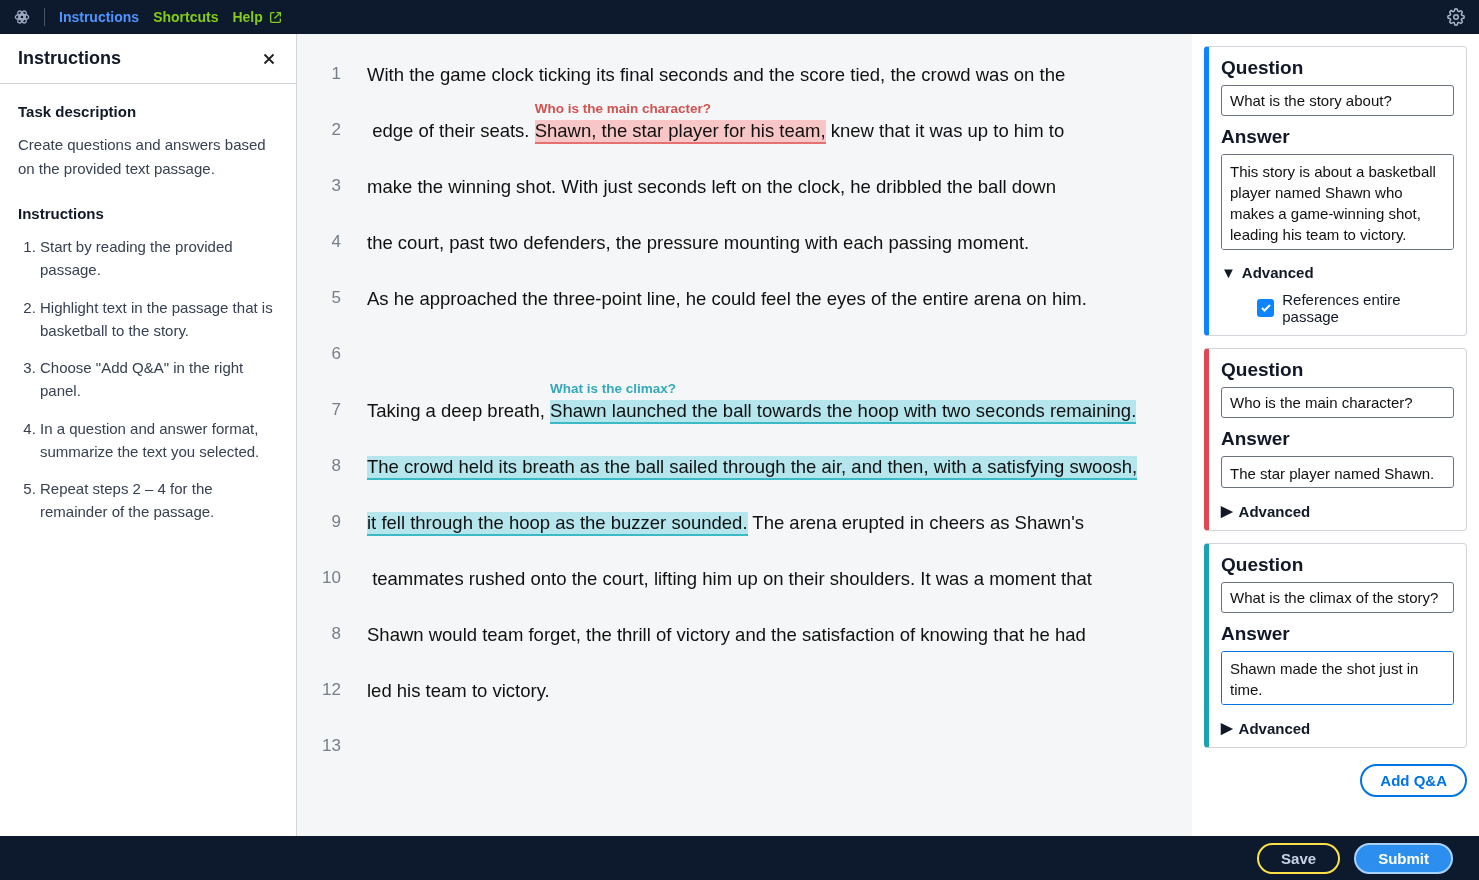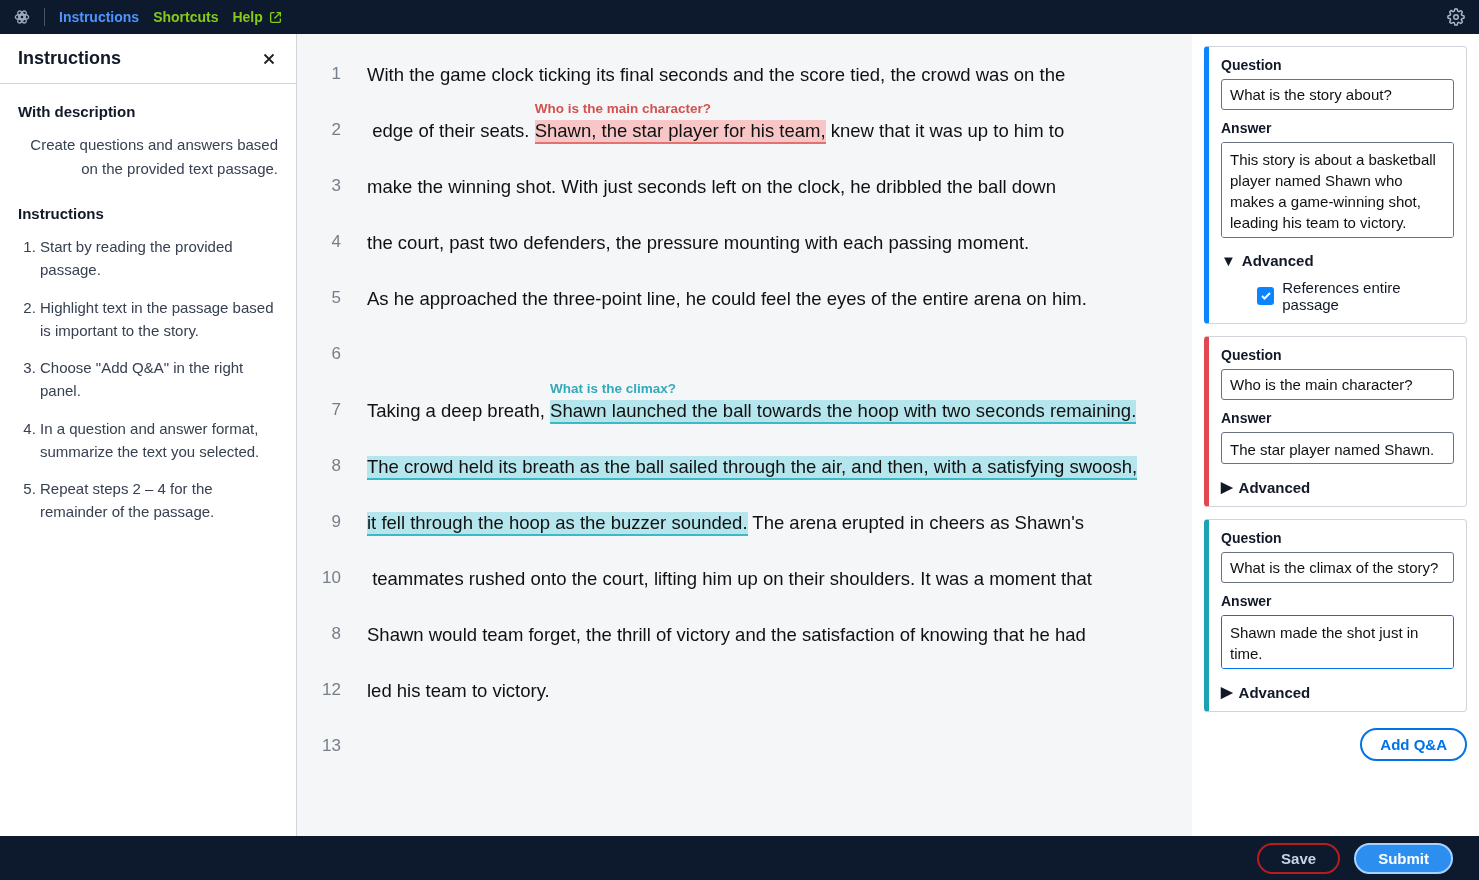--- a/index.html
+++ b/index.html
@@ -84,21 +84,21 @@
   }
   .instructions .body {
     padding: 16px 18px 18px;
     font-size: 15px;
     color: var(--text-muted);
     line-height: 1.55;
     overflow: auto;
   }
   .instructions h3 { font-size: 15px; margin: 0 0 10px; color: #111827; font-weight: 800;}
   .instructions h3.second { margin-top: 22px; }
-  .instructions p { margin: 0 0 6px; text-align: right; }
+  .instructions p { margin: 0 0 6px; }
   .instructions ol { margin: 8px 0 0 0; padding-left: 22px; }
   .instructions li { margin-bottom: 14px; }
   
   .passage {
     flex: 1;
     background: #f5f6f7;
     padding: 30px 28px 30px 18px;
     overflow: auto;
   }
   .line {
@@ -146,21 +146,21 @@
   .qa-card {
     border: 1px solid var(--border);
     border-left-width: 5px;
     border-radius: 4px;
     padding: 10px 12px;
     background: #fff;
   }
   .qa-card.blue { border-left-color: var(--card-blue); }
   .qa-card.red  { border-left-color: var(--card-red); }
   .qa-card.teal { border-left-color: var(--card-teal); }
-  .qa-label { font-weight: 800; font-size: 14px; margin-bottom: 6px; }
+  .qa-label { font-weight: 800; font-size: 19px; margin-bottom: 6px; }
   .qa-input, .qa-textarea {
     width: 100%;
     border: 1px solid #6b7280;
     border-radius: 3px;
     font: inherit;
     font-size: 15px;
     padding: 6px 8px;
     resize: none;
     color: #111;
     background: #fff;
@@ -204,21 +204,21 @@
     gap: 14px; padding: 0 26px;
   }
   .btn {
     border-radius: 999px;
     font-weight: 800; font-size: 15px;
     padding: 5px 22px;
     cursor: pointer;
   }
   .btn.save {
     background: transparent; color: #c9d3e6;
-    border: 2px solid #b91c1c;
+    border: 2px solid #fde047;
   }
   .btn.submit {
     background: var(--accent-submit); color: #fff;
     border: 2px solid #aad2ff;
   }
   
   svg { display: block; }
   .close-btn { cursor: pointer; color:#222; }
 </style>
 </head>
@@ -257,26 +257,26 @@
   <div class="instructions">
     <div class="head">
       <h2>Instructions</h2>
       <span class="close-btn">
         <svg width="18" height="18" viewBox="0 0 24 24" stroke="currentColor" stroke-width="2.5" fill="none">
             <path d="M18 6L6 18M6 6l12 12"></path>
           </svg>
       </span>
     </div>
     <div class="body">
-      <h3>With description</h3>
+      <h3>Task description</h3>
       <p>Create questions and answers based on the provided text passage.</p>
       <h3 class="second">Instructions</h3>
       <ol id="steps-list">
           <li>Start by reading the provided passage.</li>
-          <li>Highlight text in the passage based is important to the story.</li>
+          <li>Highlight text in the passage that is basketball to the story.</li>
           <li>Choose "Add Q&amp;A" in the right panel.</li>
           <li>In a question and answer format, summarize the text you selected.</li>
           <li>Repeat steps 2 – 4 for the remainder of the passage.</li>
         </ol>
     </div>
   </div>
 
   <div class="passage" id="passage">
       <div class="line">
         <span class="line-num">1</span>

